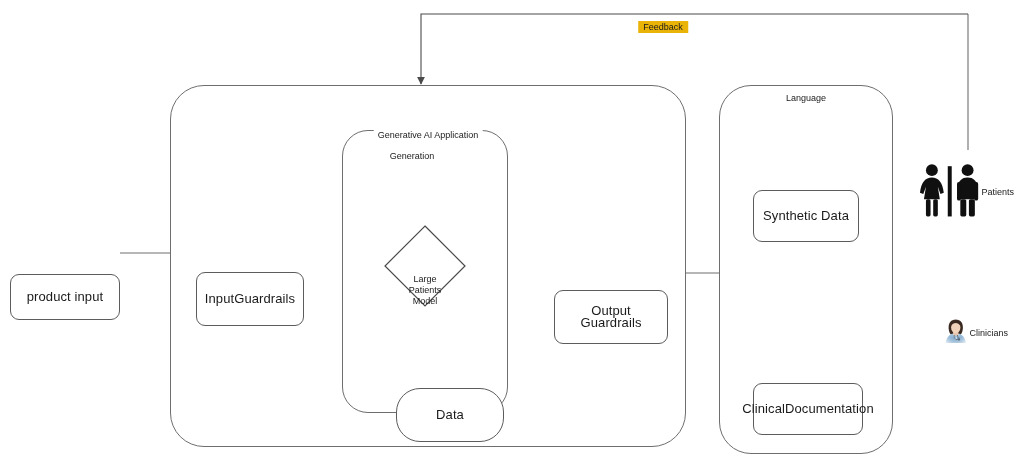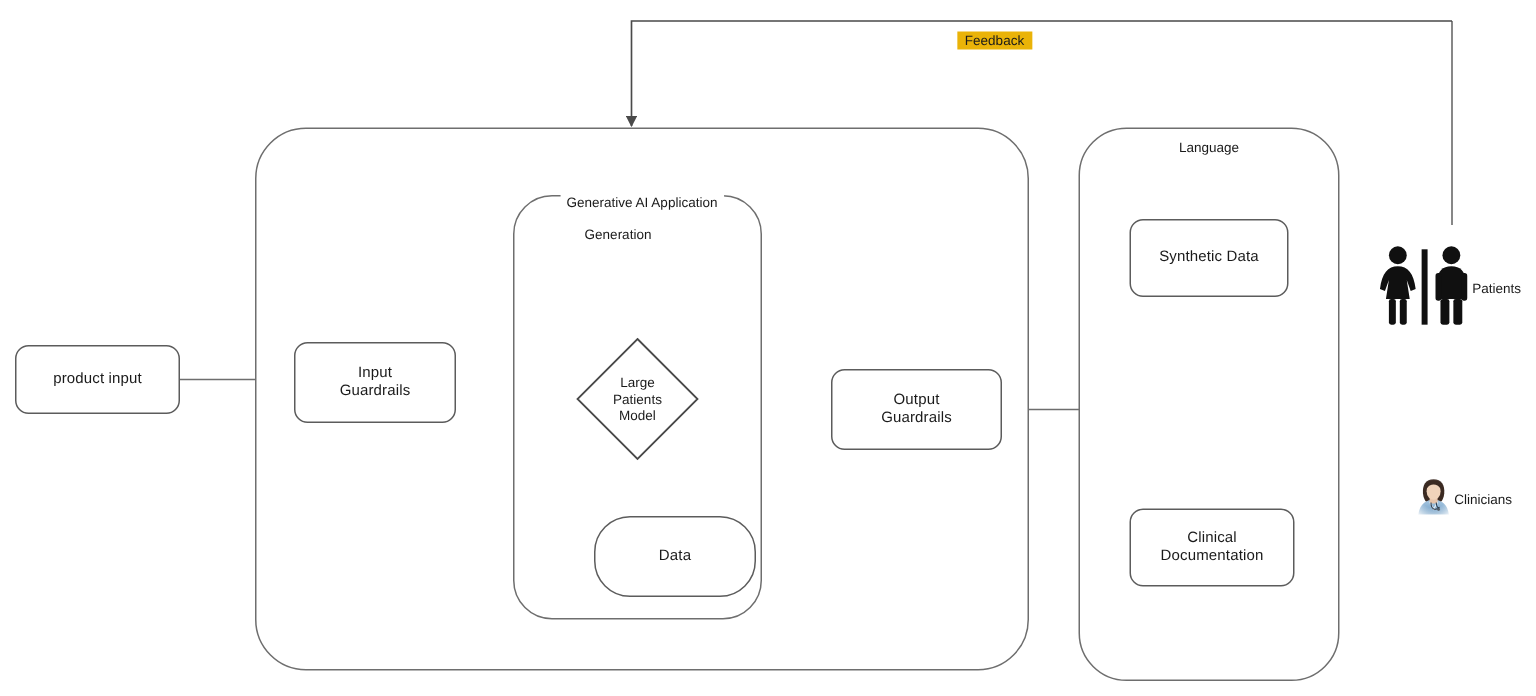--- a/index.html
+++ b/index.html
@@ -26,27 +26,28 @@
     height: 464px;
   }
   .node {
     position: absolute;
     box-sizing: border-box;
     display: flex;
     align-items: center;
     justify-content: center;
     text-align: center;
     color: #1a1a1a;
-    font-size: 10px;
+    font-size: 13px;
     line-height: 12px;
     letter-spacing: .1px;
     background: #ffffff;
     border: 1px solid #5c5c5c;
     border-radius: 9px;
     z-index: 3;
+    margin-top: 44px;
   }
   .group {
     position: absolute;
     box-sizing: border-box;
     border: 1px solid #6e6e6e;
     border-radius: 34px;
     background: #ffffff;
     z-index: 1;
   }
   .group-title {
@@ -77,21 +78,21 @@
     z-index: 3;
   }
   .diamond-label {
     position: absolute;
     left: 0;
     top: 0;
     width: 100%;
     height: 100%;
     display: flex;
     align-items: center;
-    justify-content: center;
+    justify-content: flex-end;
     text-align: center;
     font-size: 9px;
     line-height: 11px;
     color: #1a1a1a;
   }
   .actor {
     position: absolute;
     z-index: 6;
     display: flex;
     flex-direction: row;
@@ -137,21 +138,21 @@
   <div class="group" style="left:342px; top:130px; width:166px; height:283px; border-radius:26px;"></div>
   <div class="group-title" style="left:412px; top:150px;">Generation</div>
 
   <div class="group" style="left:719px; top:85px; width:174px; height:369px; border-radius:32px;"></div>
   <div class="group-title" style="left:806px; top:92px;">Language</div>
 
   <div class="node" style="left:10px; top:230px; width:110px; height:46px;">
     <span>product input</span>
   </div>
 
-  <div class="node" style="left:196px; top:228px; width:108px; height:54px; flex-direction:column;">
+  <div class="node" style="left:196px; top:228px; width:108px; height:54px; flex-direction:row;">
     <span>Input</span>
     <span>Guardrails</span>
   </div>
 
   <div class="diamond-wrap" style="left:384px; top:225px; width:82px; height:82px;">
     <svg width="82" height="82" viewBox="0 0 82 82" style="position:absolute;left:0;top:0;">
       <polygon points="41,1 81,41 41,81 1,41" fill="#ffffff" stroke="#4a4a4a" stroke-width="1.2"></polygon>
     </svg>
     <div class="diamond-label" style="flex-direction:column;">
       <span>Large</span>
@@ -167,21 +168,21 @@
   <div class="node" style="left:554px; top:246px; width:114px; height:54px;flex-direction:column;">
     <span>Output</span>
     <span>Guardrails</span>
   </div>
 
   <div class="node" style="left:753px; top:146px; width:106px; height:52px;">
     <span>Synthetic Data</span>
   </div>
 
 
-  <div class="node" style="left:753px; top:339px; width:110px; height:52px; flex-direction:column;">
+  <div class="node" style="left:753px; top:339px; width:110px; height:52px; flex-direction:row;">
     <span>Clinical</span>
     <span>Documentation</span>
   </div>
 
   <div class="edge-label" style="left:663px; top:21px;">Feedback</div>
 
   <div class="actor" style="left:918px; top:148px; width:96px;">
     <svg width="96" height="84" viewBox="0 0 96 84">
 
       <circle cx="21" cy="12" r="9" fill="#101010"></circle>

